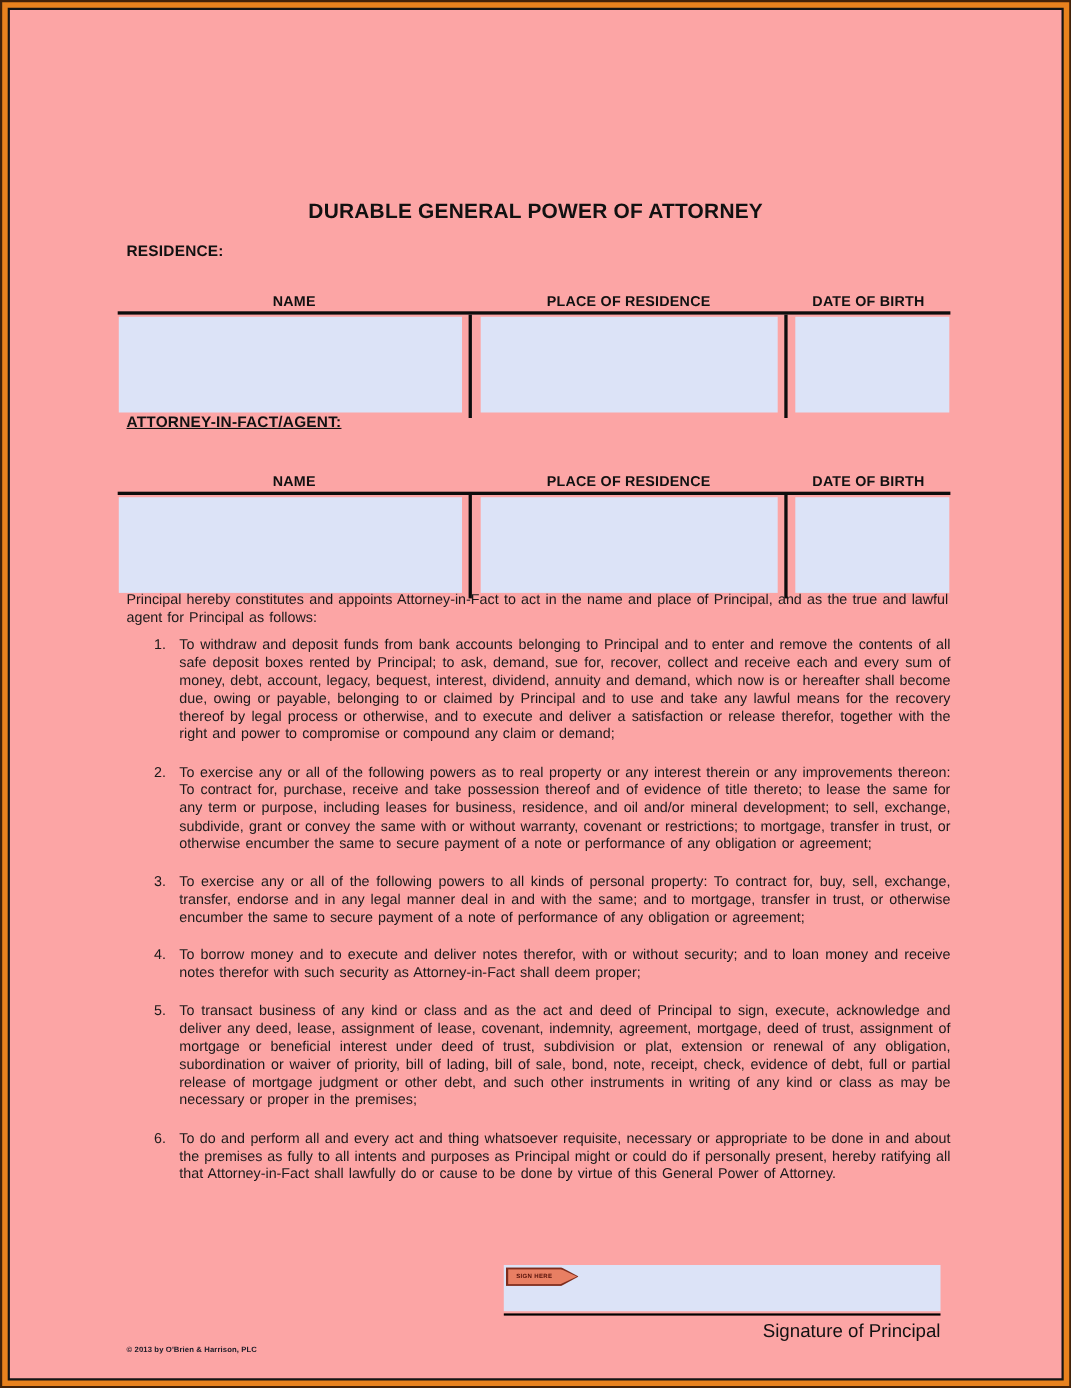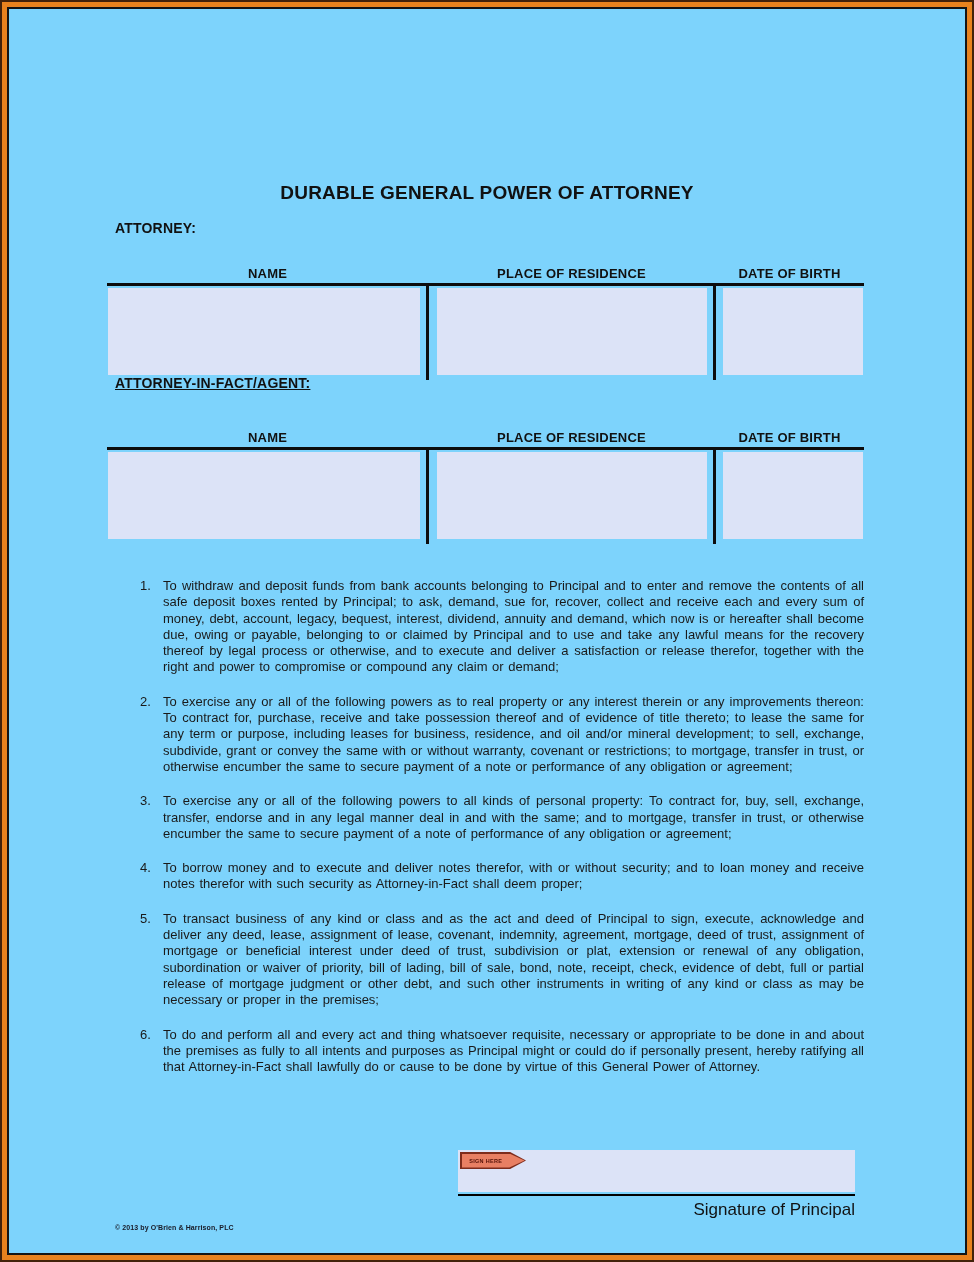--- a/index.html
+++ b/index.html
@@ -1,19 +1,19 @@
 <!DOCTYPE html>
 <html><head>
 <meta charset="utf-8">
 <style>
   html,body { margin:0; padding:0; background:#ffffff; }
   .page {
     position:relative;
     width:974px; height:1262px;
-    background:#7dd3fc;
+    background:#fca5a5;
     font-family:"Liberation Sans", sans-serif;
     color:#1a1a1a;
     box-shadow:
       inset 0 0 0 2px #42220a,
       inset 0 0 0 7px #e8821e,
       inset 0 0 0 9px #141414;
     overflow:hidden;
   }
   .doc-title {
     position:absolute; left:0; top:182px; width:100%;
@@ -84,21 +84,21 @@
     font-size:7px; font-weight:bold; color:#181a26; letter-spacing:0.1px;
   }
 </style>
 </head>
 <body>
 
 <div class="page">
 
   <div class="doc-title">DURABLE GENERAL POWER OF ATTORNEY</div>
 
-  <div class="section-label" style="top:220px;">ATTORNEY:</div>
+  <div class="section-label" style="top:220px;">RESIDENCE:</div>
   <div class="party-table" style="top:246px;">
     <div class="thead">
       <div class="th c1">NAME</div>
       <div class="th c2">PLACE OF RESIDENCE</div>
       <div class="th c3">DATE OF BIRTH</div>
     </div>
     <div class="tbody">
       <div class="field f1"></div>
       <div class="field f2"></div>
       <div class="field f3"></div>
@@ -116,20 +116,21 @@
     </div>
     <div class="tbody">
       <div class="field f1"></div>
       <div class="field f2"></div>
       <div class="field f3"></div>
       <div class="vline v1"></div>
       <div class="vline v2"></div>
     </div>
   </div>
 
+  <div class="intro">Principal hereby constitutes and appoints Attorney-in-Fact to act in the name and place of Principal, and as the true and lawful agent for Principal as follows:</div>
 
   <div class="powers">
     <div class="power">
       <div class="power-num">1.</div>
       <div class="power-text">To withdraw and deposit funds from bank accounts belonging to Principal and to enter and remove the contents of all safe deposit boxes rented by Principal; to ask, demand, sue for, recover, collect and receive each and every sum of money, debt, account, legacy, bequest, interest, dividend, annuity and demand, which now is or hereafter shall become due, owing or payable, belonging to or claimed by Principal and to use and take any lawful means for the recovery thereof by legal process or otherwise, and to execute and deliver a satisfaction or release therefor, together with the right and power to compromise or compound any claim or demand;</div>
     </div>
     <div class="power">
       <div class="power-num">2.</div>
       <div class="power-text">To exercise any or all of the following powers as to real property or any interest therein or any improvements thereon: To contract for, purchase, receive and take possession thereof and of evidence of title thereto; to lease the same for any term or purpose, including leases for business, residence, and oil and/or mineral development; to sell, exchange, subdivide, grant or convey the same with or without warranty, covenant or restrictions; to mortgage, transfer in trust, or otherwise encumber the same to secure payment of a note or performance of any obligation or agreement;</div>
     </div>

